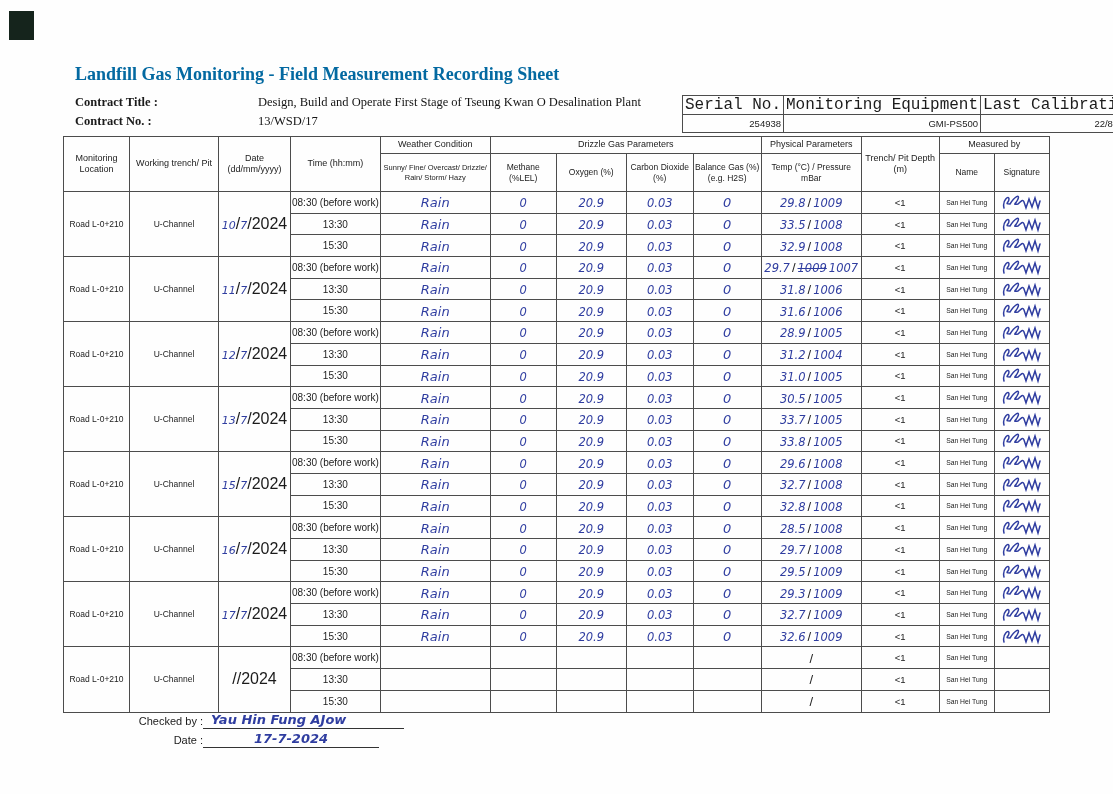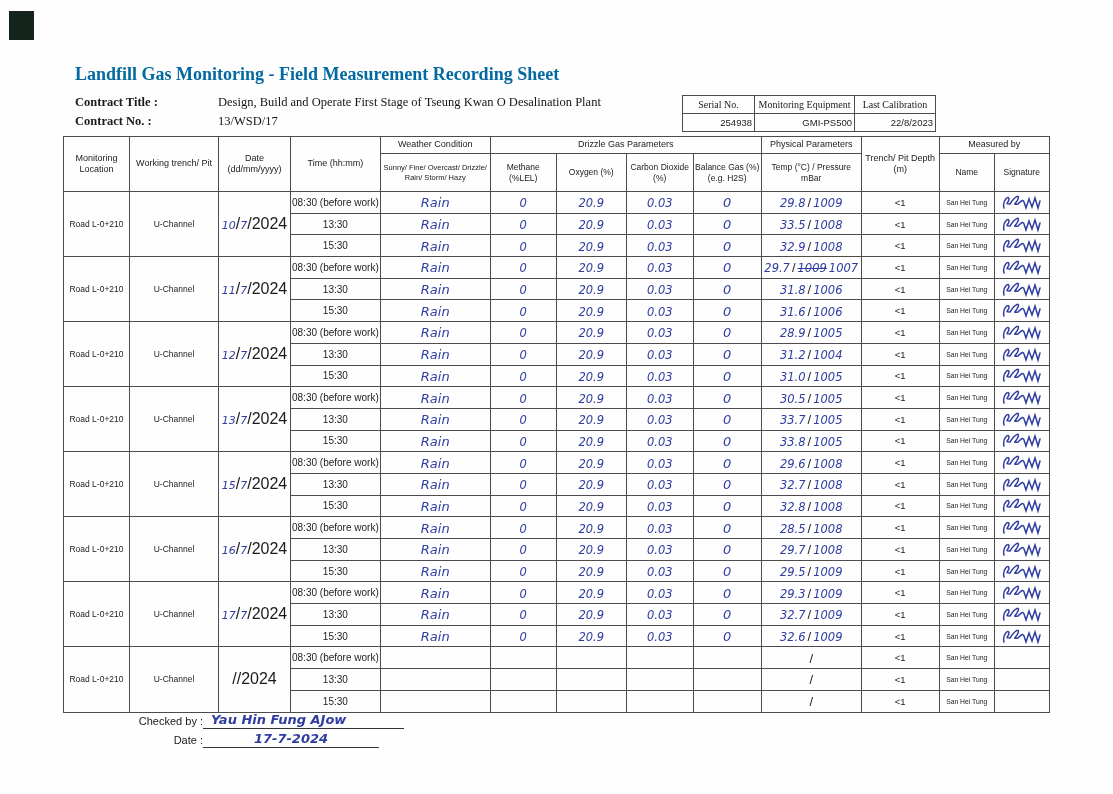--- a/index.html
+++ b/index.html
@@ -2,27 +2,27 @@
 <html><head>
 <meta charset="utf-8">
 <style>
   html,body{margin:0;padding:0;background:#ffffff;}
   .page{position:relative;width:1113px;height:794px;background:#fefefe;overflow:hidden;
         font-family:"Liberation Sans",sans-serif;color:#1b1b1b;}
   .artifact{position:absolute;left:9px;top:11px;width:25px;height:29px;background:#15241c;}
   .title{position:absolute;left:75px;top:64px;font-family:"Liberation Serif",serif;
          font-weight:bold;font-size:18px;color:#0369a1;}
   .contract{position:absolute;left:75px;top:95px;font-family:"Liberation Serif",serif;font-size:12.5px;}
-  .contract .row{display:flex;margin-bottom:4px;}
+  .contract .row{display:flex;margin-bottom:4px;gap:40px;}
   .contract .lbl{font-weight:bold;width:143px;}
   .contract .val{color:#141414;}
   
   .equip{position:absolute;left:682px;top:95px;border-collapse:collapse;table-layout:fixed;}
   .equip td{border:1.4px solid #4c4c4c;text-align:center;height:17px;padding:0 2px;overflow:hidden;white-space:nowrap;}
-  .equip .eh{font-family:Liberation Serif, serif;font-size:10px;}
+  .equip .eh{font-family:Liberation Mono, monospace;font-size:16px;}
   .equip .ev{font-size:9.5px;text-align:right;}
   
   .sheet{position:absolute;left:63px;top:136px;border-collapse:collapse;table-layout:fixed;}
   .sheet th,.sheet td{border:1px solid #4c4c4c;padding:0 1px;text-align:center;vertical-align:middle;overflow:hidden;}
   .sheet{border:1.6px solid #3c3c3c;}
   .sheet th{font-weight:normal;font-size:8.5px;line-height:1.25;}
   .sheet .h1 th{height:16px;font-size:9px;}
   .sheet .h2 th{height:37px;}
   .sheet .wsub{font-size:7.5px;}
   .sheet tbody tr{height:21.7px;}

